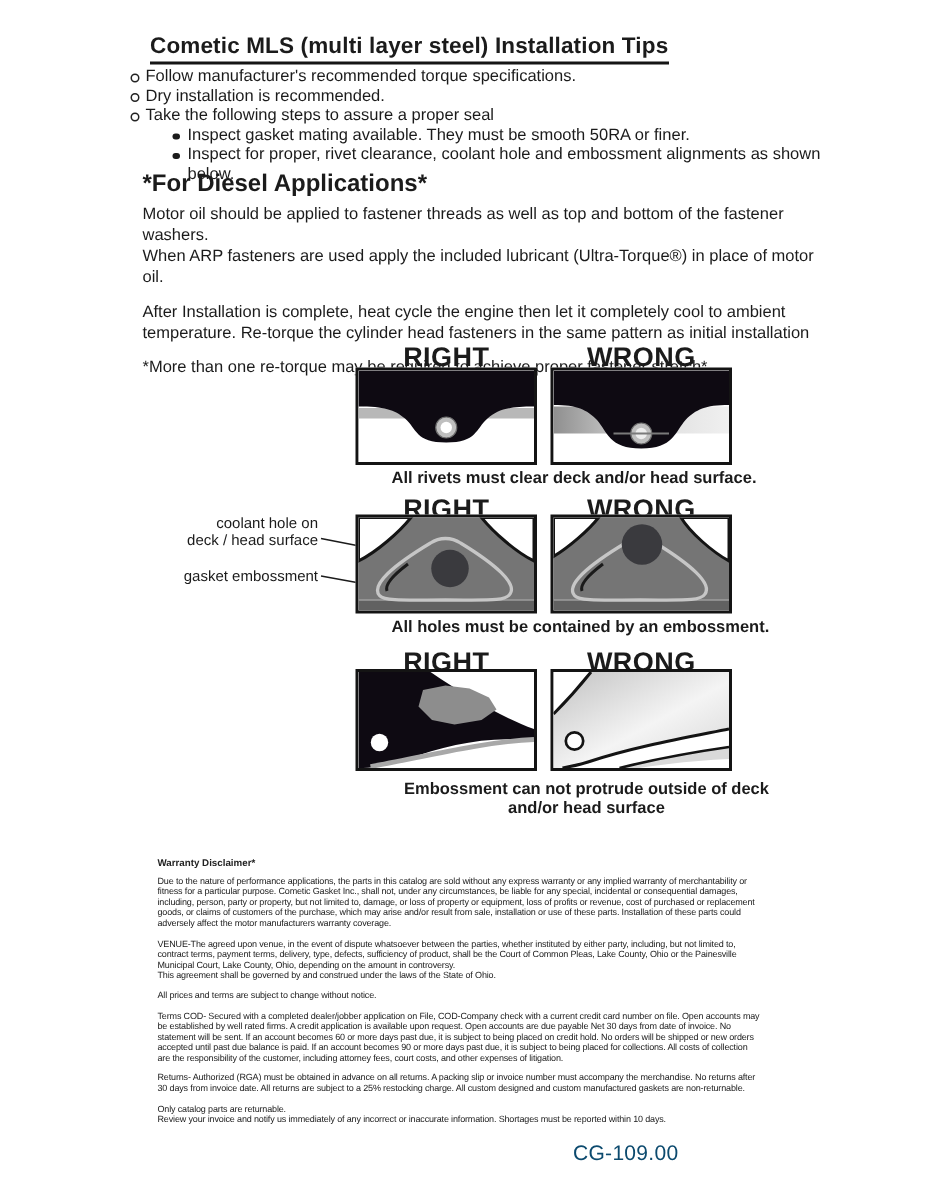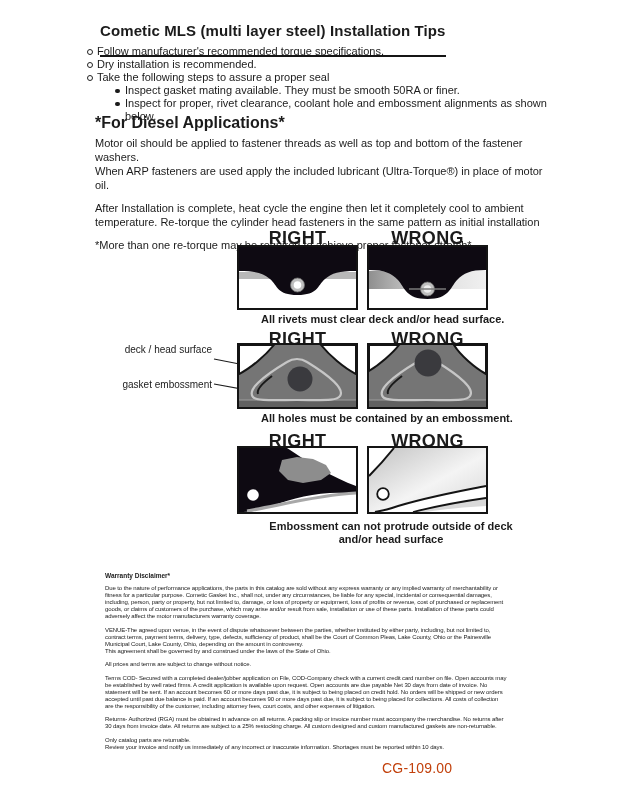--- a/index.html
+++ b/index.html
@@ -3,21 +3,21 @@
 <meta charset="utf-8">
 <style>
   html,body{margin:0;padding:0;background:#ffffff;}
   .page{
     position:relative;width:618px;height:800px;background:#ffffff;overflow:hidden;
     font-family:"Liberation Sans","DejaVu Sans",sans-serif;color:#1b1b1b;
   }
   
   .title{
     position:absolute;left:100px;top:22px;font-size:15px;font-weight:bold;
-    border-bottom:2px solid #151515;padding-bottom:16px;letter-spacing:.1px;white-space:nowrap;
+    border-bottom:2px solid #151515;padding-bottom:2px;letter-spacing:.1px;white-space:nowrap;
   }
   
   .tips{position:absolute;left:87px;top:45px;font-size:11px;line-height:13px;width:460px;}
   .b-row{position:relative;padding-left:10px;}
   .b-row .mk{position:absolute;left:0;top:4px;width:4px;height:4px;border:1px solid #222;border-radius:50%;}
   .sb-row{position:relative;padding-left:38px;}
   .sb-row .mk{position:absolute;left:28px;top:4.5px;width:4.5px;height:4.5px;background:#1b1b1b;border-radius:50%;}
   
   .diesel{position:absolute;left:95px;top:116px;width:460px;font-size:11px;line-height:14px;}
   .diesel-h{font-size:16px;font-weight:bold;margin:0 0 6px 0;}
@@ -29,21 +29,21 @@
   .fig-cap{position:absolute;left:237px;font-size:11px;font-weight:bold;line-height:12.5px;margin-left:24px;}
   .fig-cap span{display:block;text-align:center;}
   
   .f2-lab{position:absolute;width:212px;text-align:right;font-size:10px;line-height:11px;color:#1b1b1b;}
   
   .warranty{position:absolute;left:105px;top:572px;width:420px;color:#222;}
   .warranty h3{font-size:6.5px;margin:0 0 6px 0;}
   .warranty p{font-size:6px;line-height:7px;margin:0 0 6.5px 0;letter-spacing:-0.1px;}
   .warranty p span{display:block;}
   
-  .footer-code{position:absolute;left:382px;top:760px;font-size:14px;color:#c2410c;letter-spacing:.2px;}
+  .footer-code{position:absolute;left:382px;top:760px;font-size:14px;color:#0c4a6e;letter-spacing:.2px;}
 </style>
 </head>
 <body>
 
 <div class="page">
 
   <div class="title">Cometic MLS (multi layer steel) Installation Tips</div>
 
   <div class="tips">
     <div class="b-row"><span class="mk"></span><span>Follow manufacturer's recommended torque specifications.</span></div>
@@ -94,20 +94,21 @@
       <circle cx="58.5" cy="42" r="3.8" fill="#ededed"></circle>
       <line x1="40" y1="42" x2="77" y2="42" stroke="#7a7a7a" stroke-width="1.3"></line>
     </svg>
   </div>
   <div class="fig-cap" style="top:313px;">All rivets must clear deck and/or head surface.</div>
 
   <div class="fig-label" style="left:237px;top:329px;">RIGHT</div>
   <div class="fig-label" style="left:367px;top:329px;">WRONG</div>
 
   <div class="f2-lab" style="left:0;top:344px;">
+      <span style="display: block;">coolant hole on</span>
       <span style="display: block;">deck / head surface</span>
     </div>
   <div class="f2-lab" style="left:0;top:379px;">gasket embossment</div>
 
   <svg style="position:absolute;left:110px;top:342px;" width="200" height="60">
     <line x1="104" y1="17" x2="186" y2="33" stroke="#1b1b1b" stroke-width="1.1"></line>
     <line x1="104" y1="42" x2="148" y2="50" stroke="#1b1b1b" stroke-width="1.1"></line>
   </svg>
 
   <div class="dbox" style="left:237px;top:343px;">

